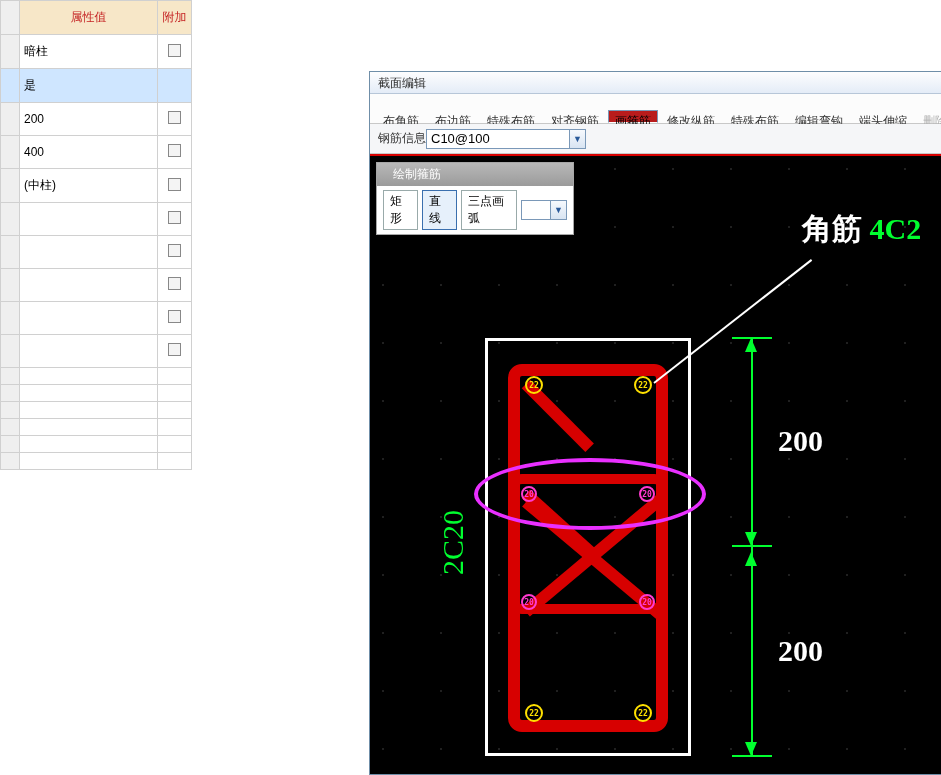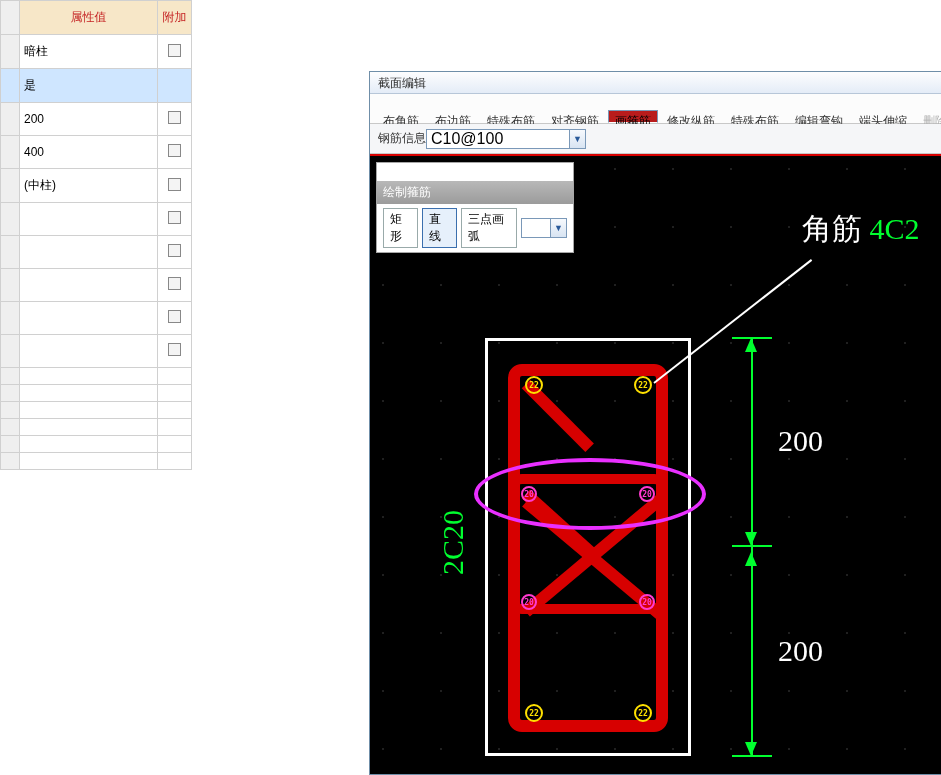--- a/index.html
+++ b/index.html
@@ -87,21 +87,21 @@
     display:flex; align-items:center; gap:0;
     height:30px;
   }
   .infobar label { color:#333; }
   .combo {
     display:flex; align-items:center;
     border:1px solid #7a98b8; background:#fff;
     height:20px;
   }
   .combo input {
-    border:none; outline:none; font-size:16px;
+    border:none; outline:none; font-size:13px;
     padding:1px 4px; width:142px; height:18px;
   }
   .combo .arrow {
     width:16px; height:18px;
     background:linear-gradient(#f6f9fd,#d8e4f2);
     border-left:1px solid #7a98b8;
     display:flex;align-items:center;justify-content:center;
     font-size:9px;color:#2a5a9a;
   }
 
@@ -117,22 +117,21 @@
 
   
   .drawpanel {
     position:absolute; left:6px; top:6px;
     width:198px; border:1px solid #a7a7a7;
     background:#fff;
   }
   .drawpanel .dp-title {
     background:linear-gradient(#b8b8b8,#9b9b9b);
     color:#fff; font-size:12px;
-    padding:3px 6px;
-    margin-top:18px;
+    padding:3px 16px;
   }
   .drawpanel .dp-body {
     padding:4px 6px; display:flex; gap:4px; align-items:center;
   }
   .dp-btn {
     border:1px solid #9aa; background:#fff; padding:2px 6px;
     font-size:12px; cursor:pointer;
   }
   .dp-btn.active { border:1px solid #3a6fae; background:#e6f0fb;}
 
@@ -156,21 +155,21 @@
   .line { position:absolute; height:12px; background:#d70000; transform-origin:left center;}
 
   
   .ellipse {
     position:absolute; border:4px solid #e930ff;
     border-radius:50%;
   }
 
   
   .dim-txt { position:absolute; font-family:"Times New Roman",serif;
-             font-size:30px; color:#fff; }
+             font-size:30px; color:#fff;font-weight:bold; }
   .dim-green { color:#00ff2f; font-size:30px; font-family:"Times New Roman",serif; }
 
   
   .garrow { position:absolute; background:#00ff2f; }
   .garrow.v { width:2px; }
   .gar-head { position:absolute; width:0;height:0; }
   .gar-head.up { border-left:6px solid transparent;border-right:6px solid transparent;border-bottom:14px solid #00ff2f;}
   .gar-head.down{ border-left:6px solid transparent;border-right:6px solid transparent;border-top:14px solid #00ff2f;}
 
   

